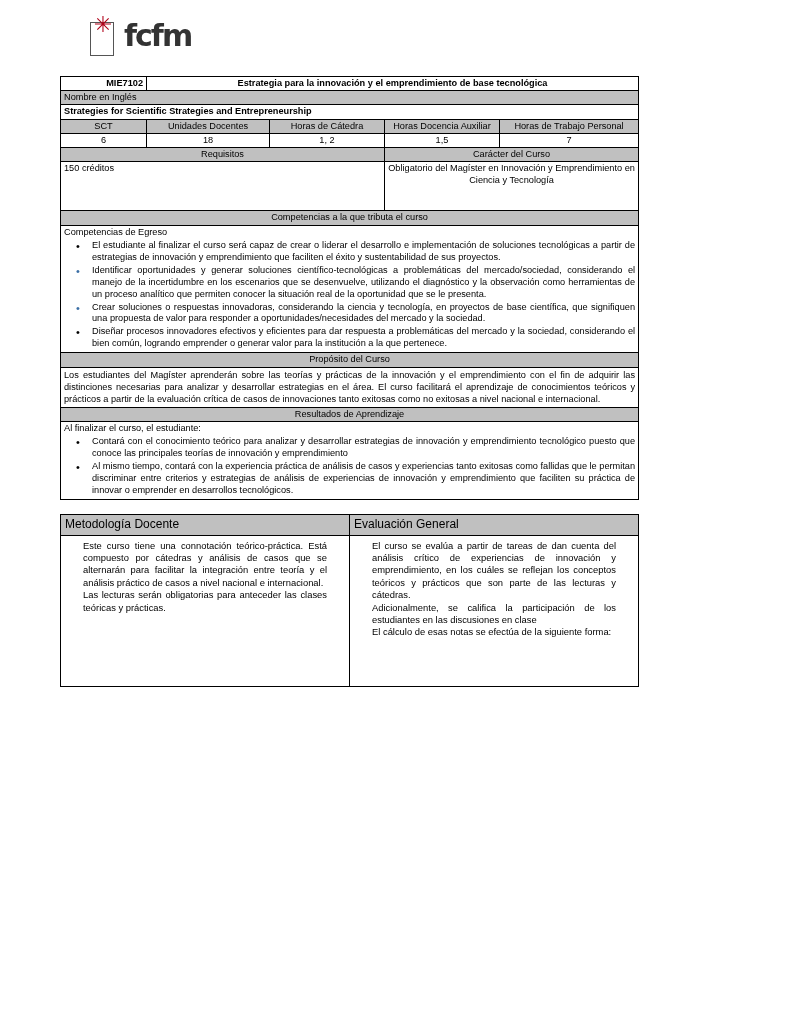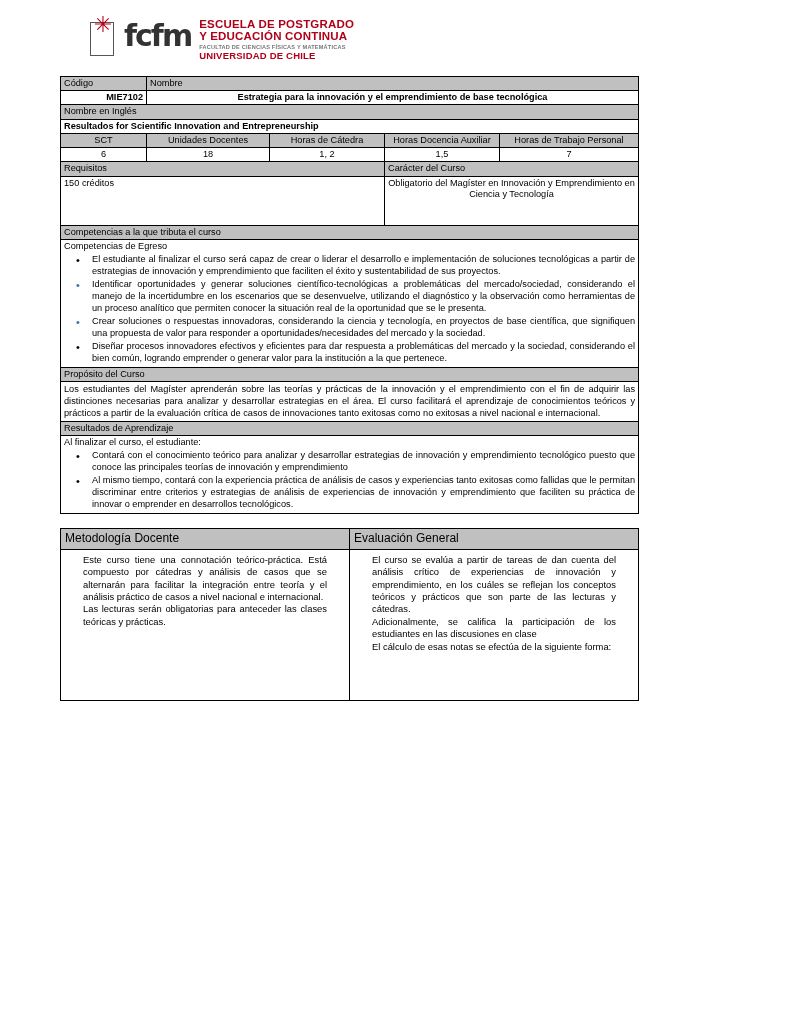--- a/index.html
+++ b/index.html
@@ -119,21 +119,21 @@
     font-size: 10.2px;
     padding: 5px 3px;
     text-align: right;
   }
   td.eng-title {
     font-weight: 700;
     font-size: 10.2px;
     padding: 2px 3px;
   }
   td.section-head {
-    text-align: left;
+    text-align: center;
     font-size: 9.2px;
     padding: 2px 3px;
   }
   td.body-cell {
     padding: 4px 6px 6px 6px;
     font-size: 9.4px;
     line-height: 1.32;
   }
   td.hours-head {
     text-align: center;
@@ -217,51 +217,41 @@
 
 <div class="page">
 
   <div class="header">
     <div class="logo-block">
       <div class="logo-mark">
         <div class="frame"></div>
         <div class="burst">✳</div>
       </div>
       <div class="logo-fcfm">fcfm</div>
-    </div>
-    <div class="logo-text">
-      <div class="l1">ESCUELA DE POSTGRADO</div>
-      <div class="l2">Y EDUCACIÓN CONTINUA</div>
-      <div class="l3">FACULTAD DE CIENCIAS FÍSICAS Y MATEMÁTICAS</div>
-      <div class="l4">UNIVERSIDAD DE CHILE</div>
     </div>
   </div>
 
   <table class="doc">
     <colgroup>
       <col style="width:86px">
       <col style="width:123px">
       <col style="width:115px">
       <col style="width:115px">
       <col style="width:139px">
     </colgroup>
     <tbody>
       <tr>
-        <td class="grey">Código</td>
-        <td class="grey" colspan="4">Nombre</td>
-      </tr>
-      <tr>
         <td class="code-cell">MIE7102</td>
         <td class="title-cell" colspan="4">Estrategia para la innovación y el emprendimiento de base tecnológica</td>
       </tr>
       <tr>
         <td class="grey" colspan="5">Nombre en Inglés</td>
       </tr>
       <tr>
-        <td class="eng-title" colspan="5">Resultados for Scientific Innovation and Entrepreneurship</td>
+        <td class="eng-title" colspan="5">Strategies for Scientific Strategies and Entrepreneurship</td>
       </tr>
       <tr>
         <td class="grey hours-head">SCT</td>
         <td class="grey hours-head">Unidades Docentes</td>
         <td class="grey hours-head">Horas de Cátedra</td>
         <td class="grey hours-head">Horas Docencia Auxiliar</td>
         <td class="grey hours-head">Horas de Trabajo Personal</td>
       </tr>
       <tr>
         <td class="hours-val">6</td>

